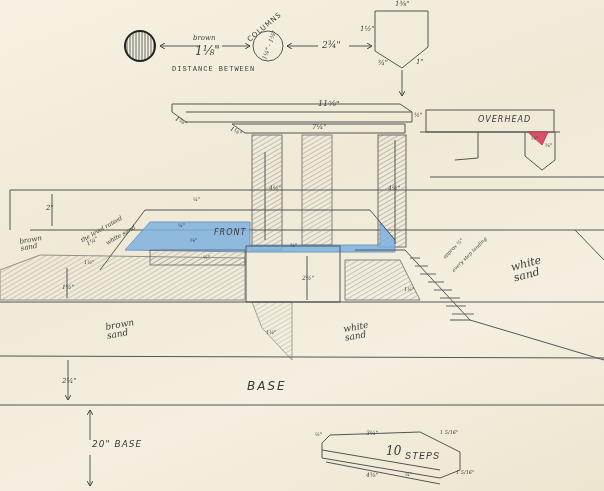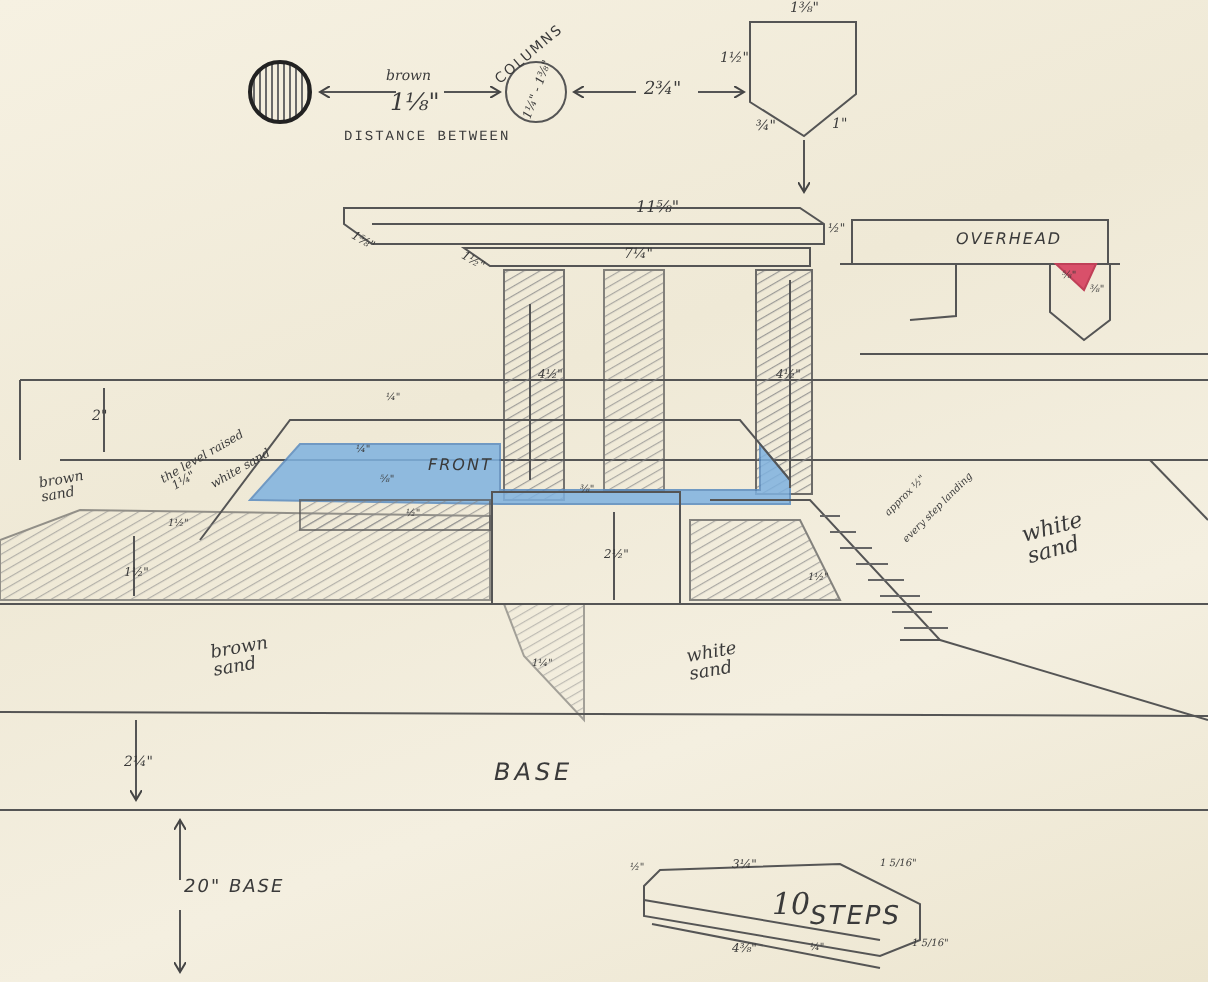--- a/index.html
+++ b/index.html
@@ -143,20 +143,20 @@
 <div class="lbl hand" style="left:190px;top:238px;font-size:5px;">⅝"</div>
 <div class="lbl hand" style="left:203px;top:255px;font-size:5px;">½"</div>
 <div class="lbl hand" style="left:269px;top:185px;font-size:6px;">4½"</div>
 <div class="lbl hand" style="left:302px;top:275px;font-size:6px;">2½"</div>
 <div class="lbl hand" style="left:290px;top:243px;font-size:5px;">⅜"</div>
 <div class="lbl hand" style="left:388px;top:185px;font-size:6px;">4½"</div>
 <div class="lbl hand" style="left:404px;top:287px;font-size:5px;">1½"</div>
 <div class="lbl hand" style="left:266px;top:330px;font-size:5px;">1¼"</div>
 <div class="lbl hand" style="left:62px;top:378px;font-size:7px;">2¼"</div>
 
-<div class="lbl hand" style="left:386px;top:445px;font-size:15px;">10</div>
-<div class="lbl caps" style="left:405px;top:452px;font-size:13px;font-style:italic;">STEPS</div>
+<div class="lbl hand" style="left:386px;top:445px;font-size:12px;">10</div>
+<div class="lbl caps" style="left:405px;top:452px;font-size:10px;font-style:italic;font-family:Liberation Mono, monospace;">STEPS</div>
 <div class="lbl hand" style="left:366px;top:430px;font-size:6px;">3¼"</div>
 <div class="lbl hand" style="left:315px;top:432px;font-size:5px;">½"</div>
 <div class="lbl hand" style="left:440px;top:430px;font-size:5px;">1 5/16"</div>
 <div class="lbl hand" style="left:366px;top:472px;font-size:6px;">4⅜"</div>
 <div class="lbl hand" style="left:405px;top:472px;font-size:5px;">¼"</div>
 <div class="lbl hand" style="left:456px;top:470px;font-size:5px;">1 5/16"</div>
 
 </body></html>

